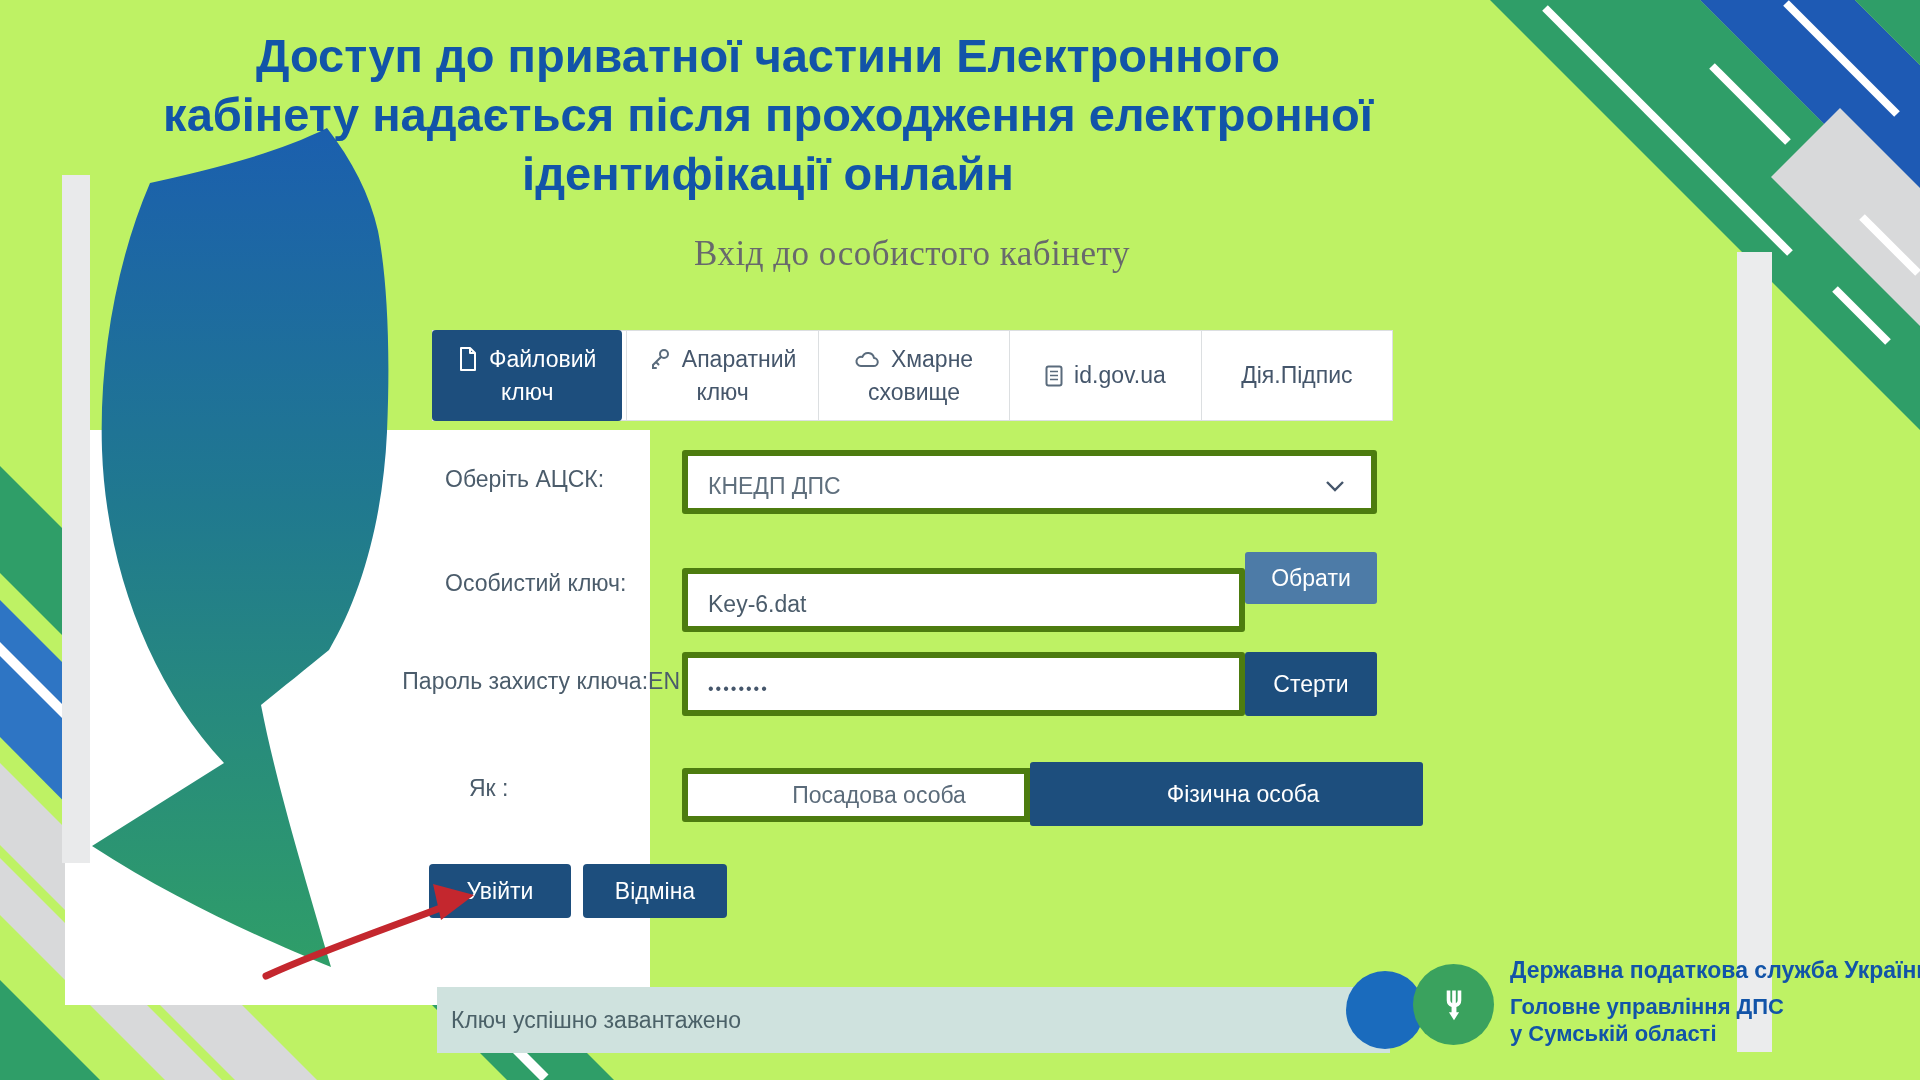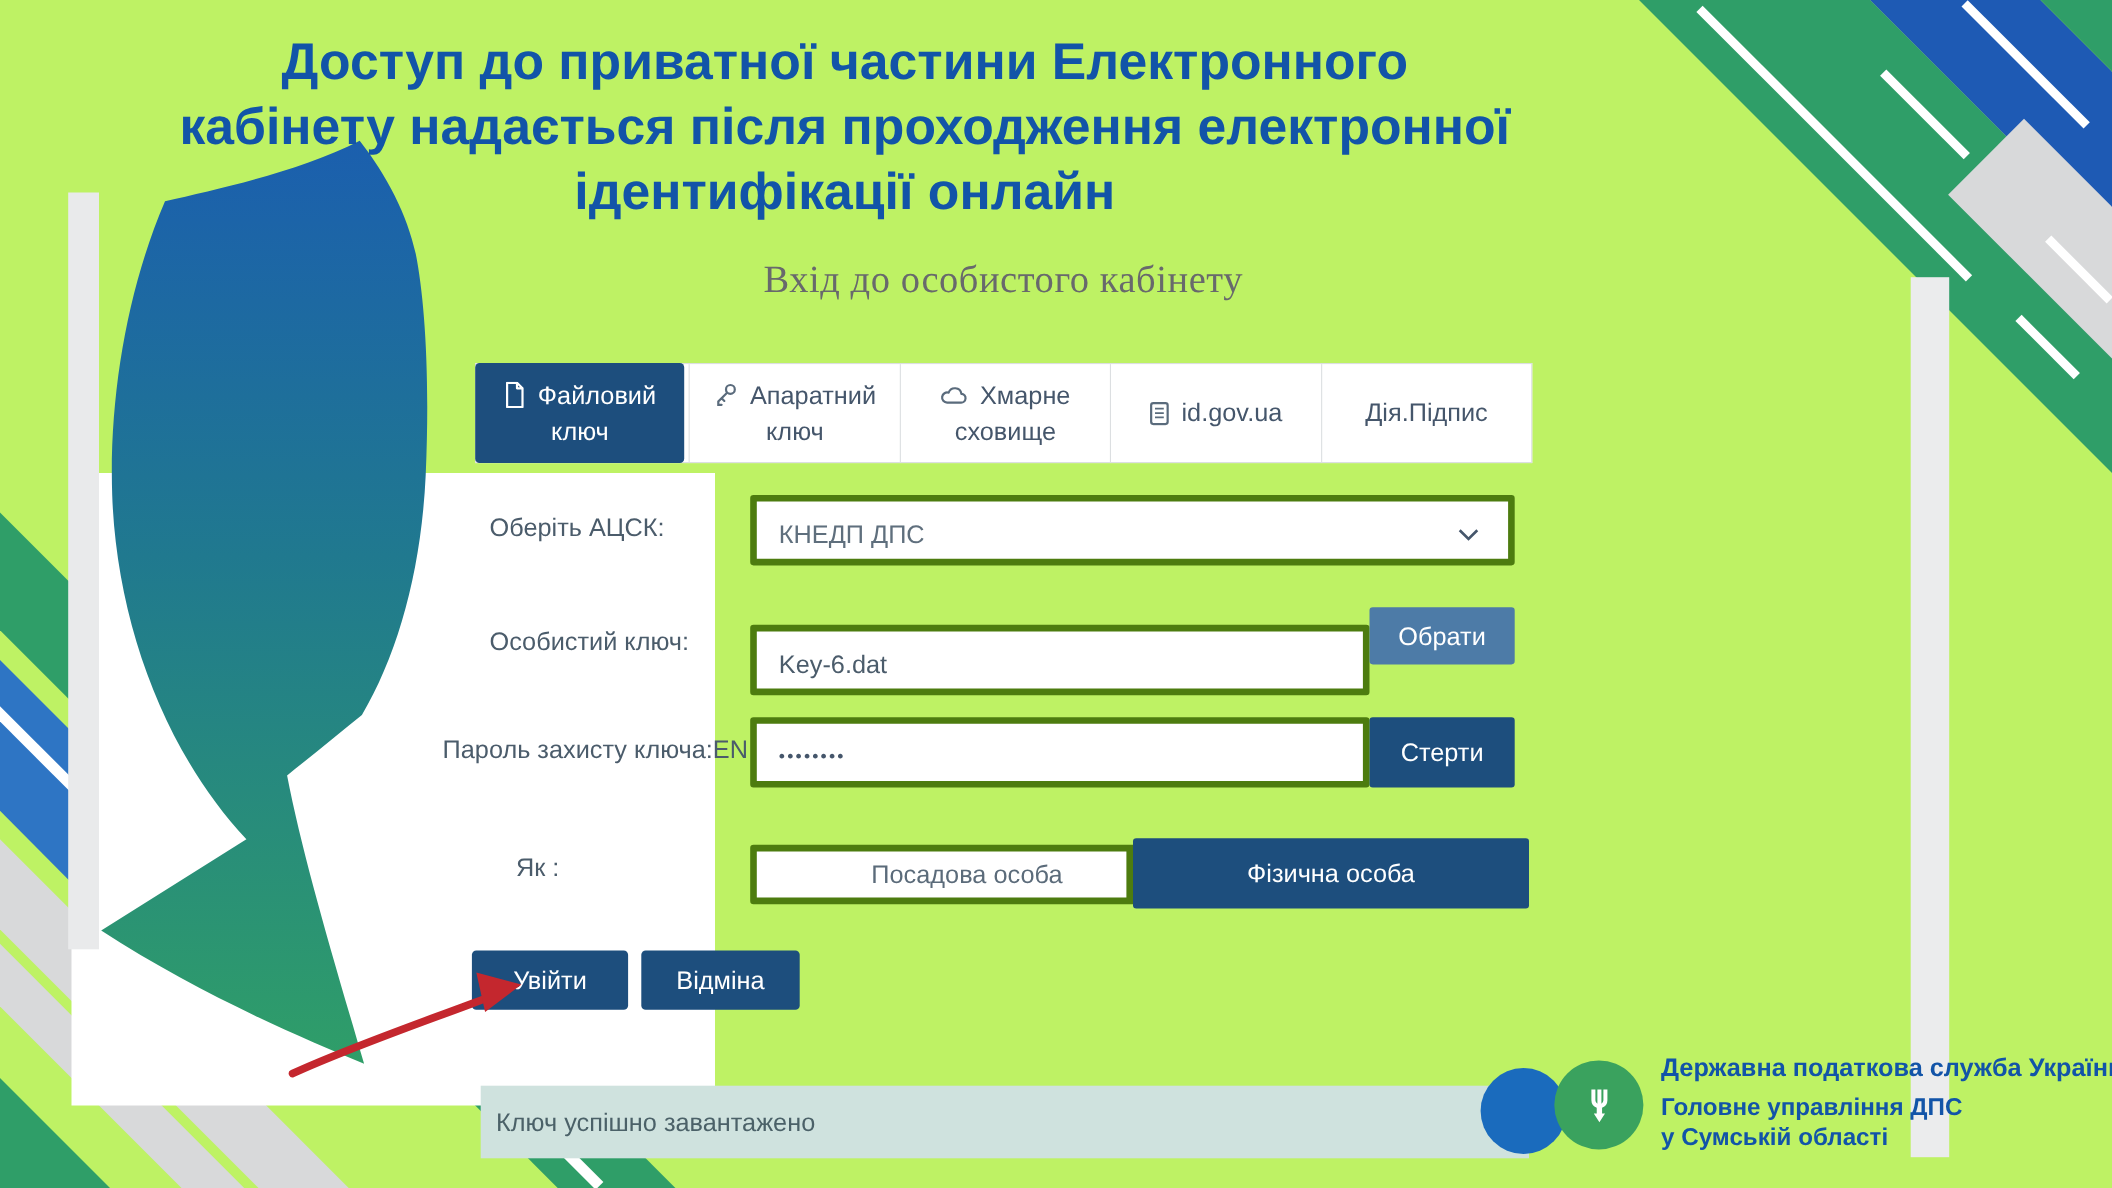--- a/index.html
+++ b/index.html
@@ -181,21 +181,21 @@
   <div class="abs btn btn-mid" style="left:1245px;top:552px;width:132px;height:52px;">Обрати</div>
 
   <div class="abs form-label" style="left:380px;top:668px;width:300px;text-align:right;"><span>Пароль захисту ключа:</span><span>EN</span></div>
   <div class="abs box" style="left:682px;top:652px;width:563px;height:64px;">
     <span class="abs" style="left:20px;top:22px;font-size:16px;letter-spacing:2px;color:#45566b;">••••••••</span>
   </div>
   <div class="abs btn btn-dark" style="left:1245px;top:652px;width:132px;height:64px;">Стерти</div>
 
   <div class="abs form-label" style="left:445px;top:775px;margin-left:24px;">Як :</div>
   <div class="abs box seg-left" style="left:682px;top:768px;width:348px;height:54px;border-radius:3px 0 0 3px;padding-left:46px;">Посадова особа</div>
-  <div class="abs seg-right btn-dark" style="left:1030px;top:762px;width:360px;height:64px;border-radius:3px;">Фізична особа</div>
+  <div class="abs seg-right btn-dark" style="left:1030px;top:762px;width:360px;height:64px;border-radius:3px;padding-left:33px;">Фізична особа</div>
 
   <div class="abs btn btn-dark action-btn" style="left:429px;top:864px;width:142px;height:54px;">Увійти</div>
   <div class="abs btn btn-dark action-btn" style="left:583px;top:864px;width:144px;height:54px;">Відміна</div>
 
   <div class="abs status-bar">
     <span>Ключ успішно завантажено</span>
   </div>
 
   <div class="abs logo-circle-blue"></div>
   <div class="abs logo-circle-green">

